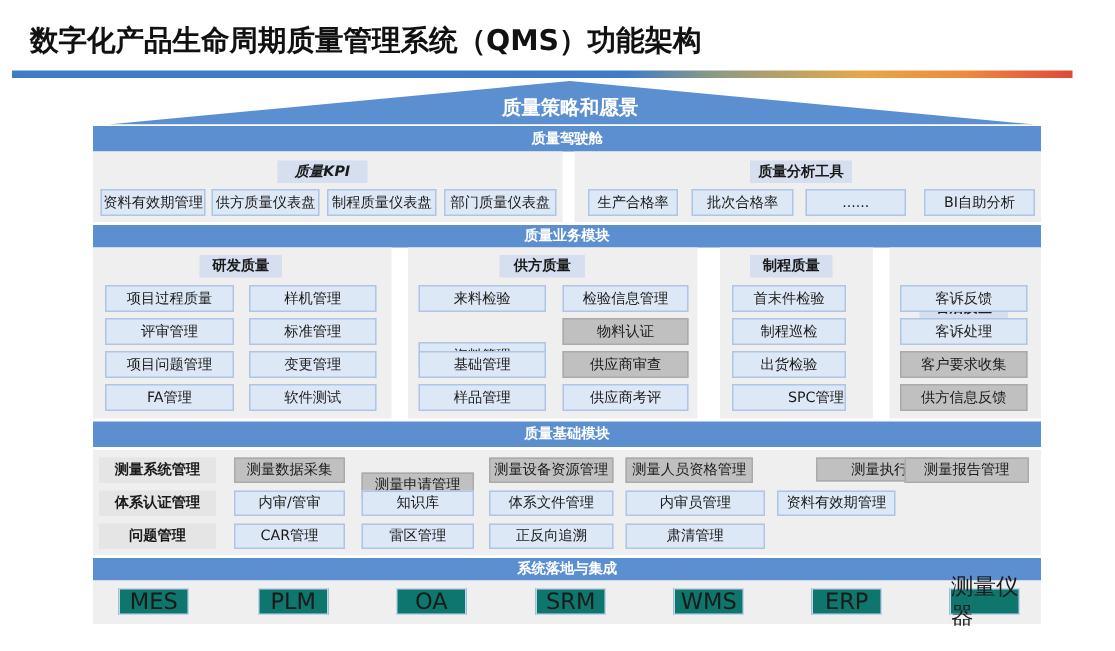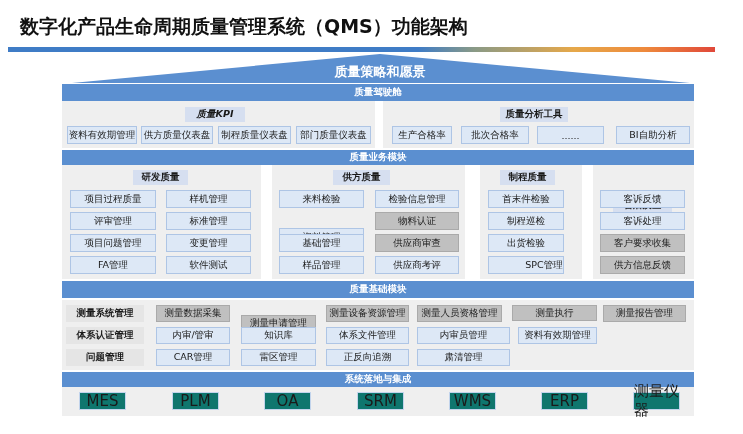--- a/index.html
+++ b/index.html
@@ -85,21 +85,21 @@
 <div class="abs item gray" style="left:600px;top:256px;width:85px;height:18px;">供方信息反馈</div>
 
 <div class="abs bar" style="top:281px;height:17px;">质量基础模块</div>
 <div class="abs panel" style="left:62px;top:300px;width:632px;height:70px;"></div>
 
 <div class="abs row-label" style="left:66px;top:305px;width:78px;height:17px;">测量系统管理</div>
 <div class="abs item gray" style="left:156px;top:305px;width:74px;height:17px;">测量数据采集</div>
 <div class="abs item gray" style="left:241px;top:305px;width:75px;height:17px;margin-top:10px;">测量申请管理</div>
 <div class="abs item gray" style="left:326px;top:305px;width:83px;height:17px;">测量设备资源管理</div>
 <div class="abs item gray" style="left:417px;top:305px;width:85px;height:17px;">测量人员资格管理</div>
-<div class="abs item gray" style="left:512px;top:305px;width:85px;height:16px;">测量执行</div>
+<div class="abs item gray" style="left:544px;top:305px;width:85px;height:16px;">测量执行</div>
 <div class="abs item gray" style="left:603px;top:305px;width:83px;height:17px;">测量报告管理</div>
 
 <div class="abs row-label" style="left:66px;top:327px;width:78px;height:17px;">体系认证管理</div>
 <div class="abs item" style="left:156px;top:327px;width:74px;height:17px;">内审/管审</div>
 <div class="abs item" style="left:241px;top:327px;width:75px;height:17px;">知识库</div>
 <div class="abs item" style="left:326px;top:327px;width:83px;height:17px;">体系文件管理</div>
 <div class="abs item" style="left:417px;top:327px;width:93px;height:17px;">内审员管理</div>
 <div class="abs item" style="left:518px;top:327px;width:79px;height:17px;">资料有效期管理</div>
 
 <div class="abs row-label" style="left:66px;top:349px;width:78px;height:17px;">问题管理</div>

